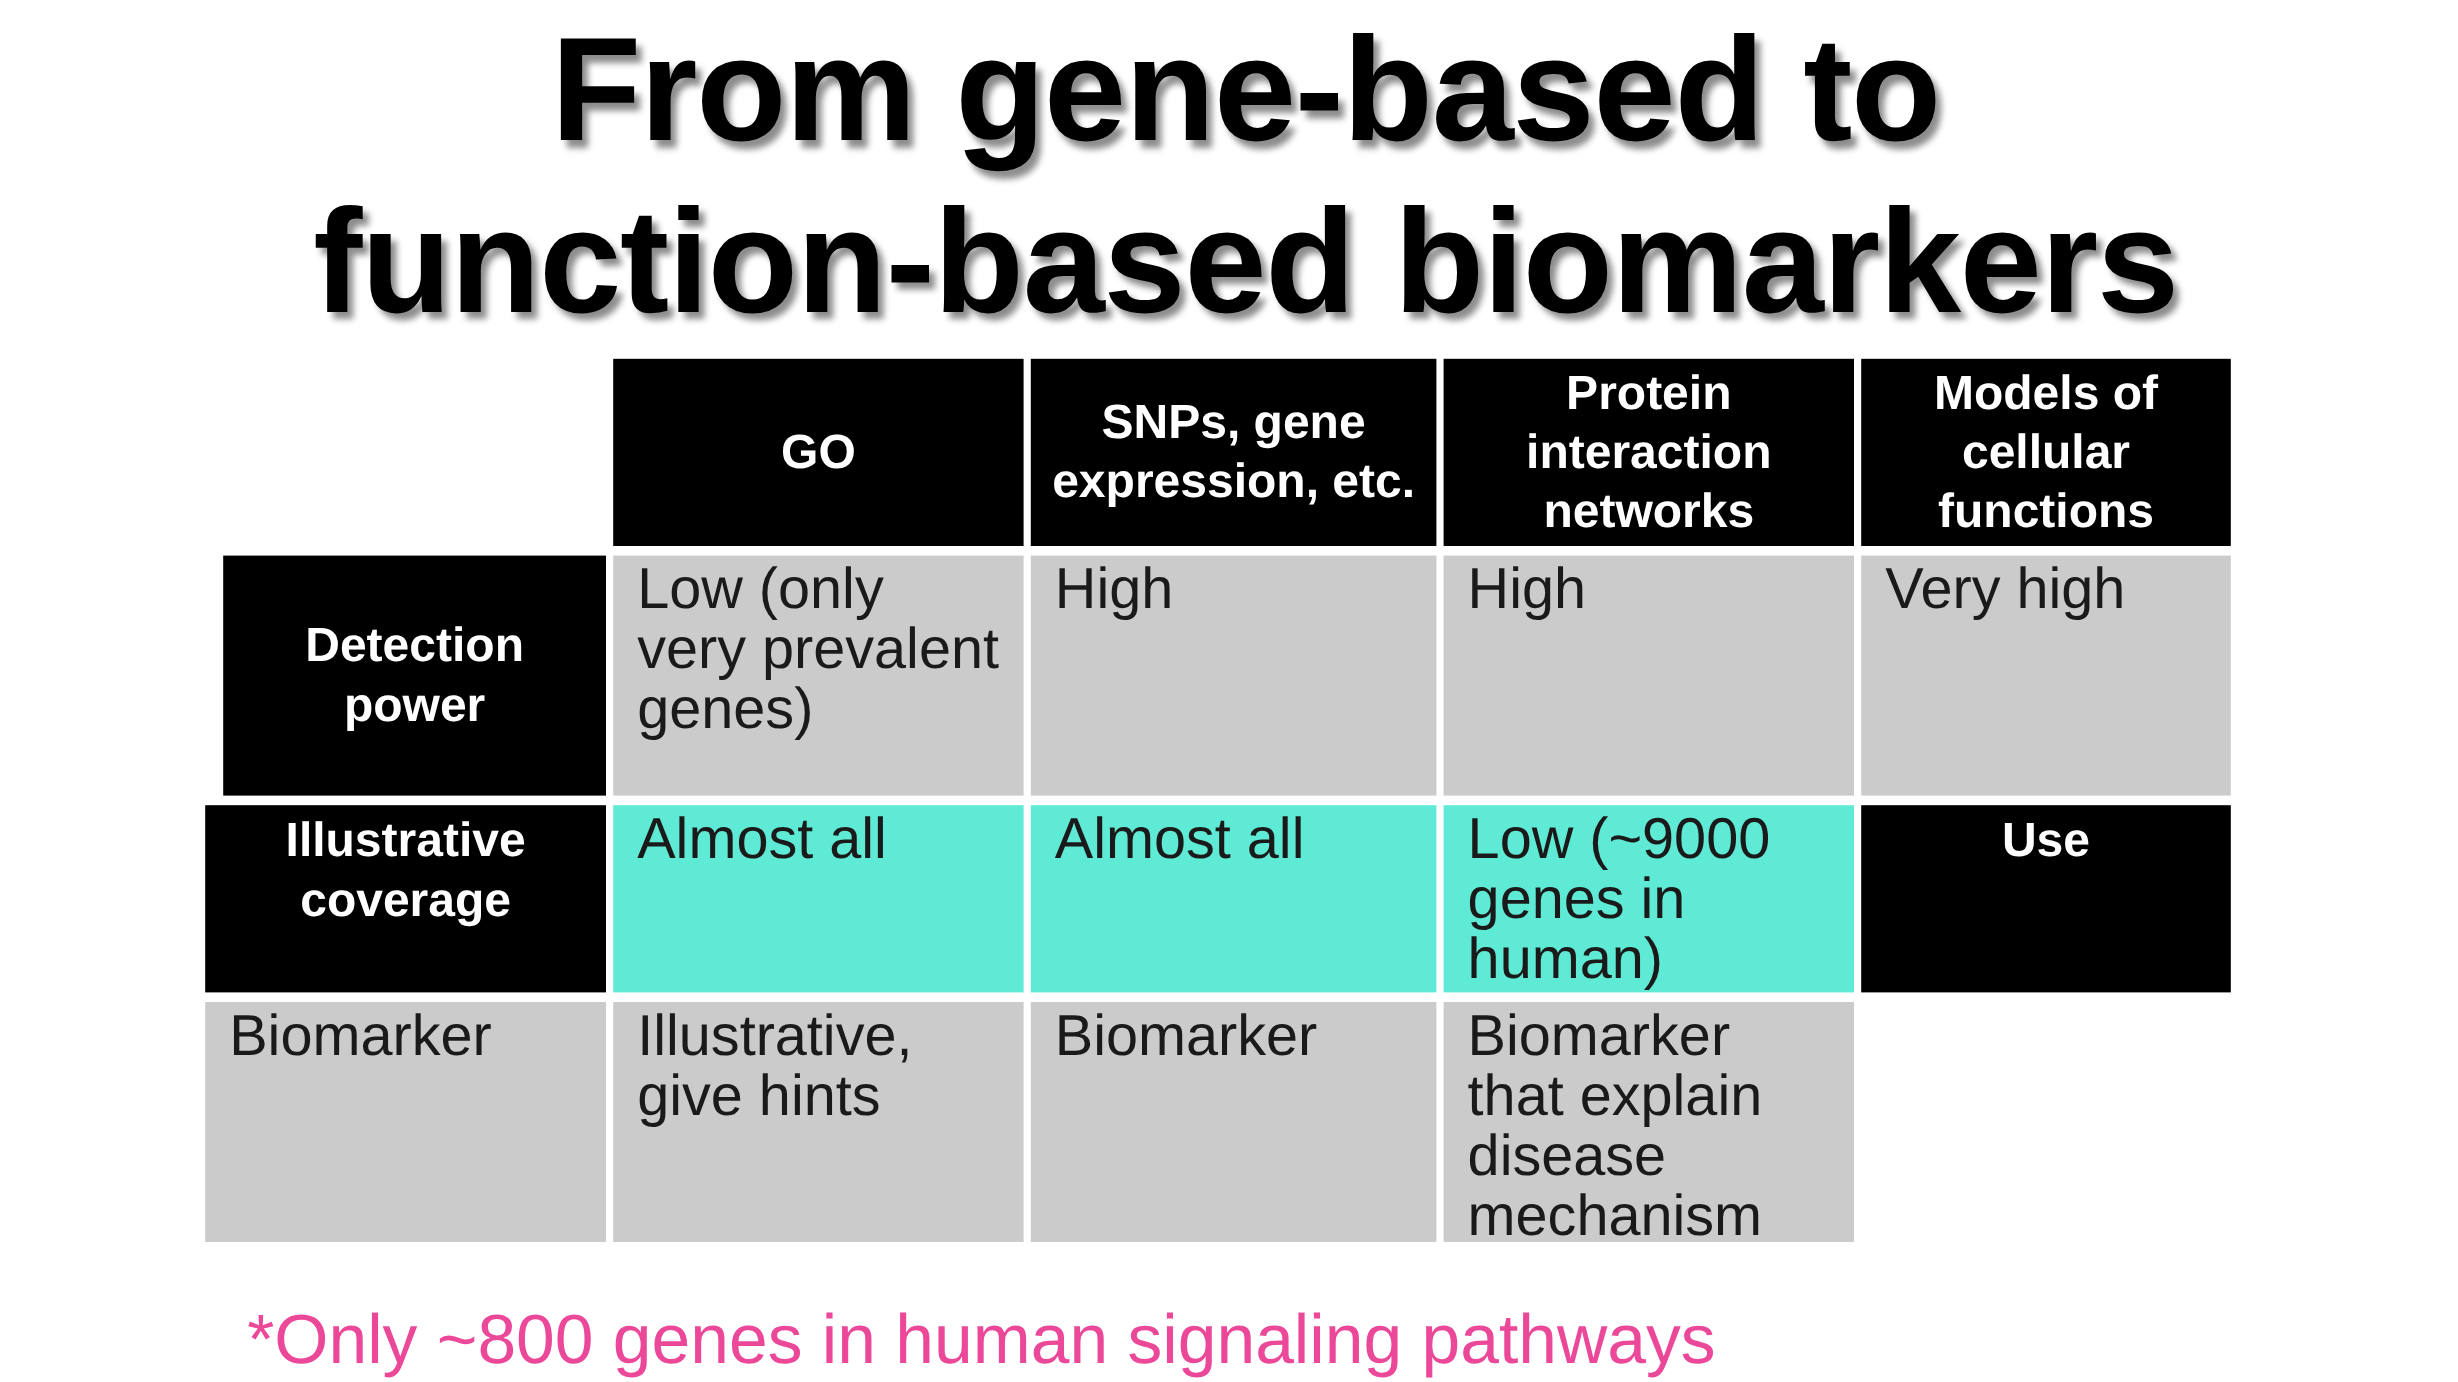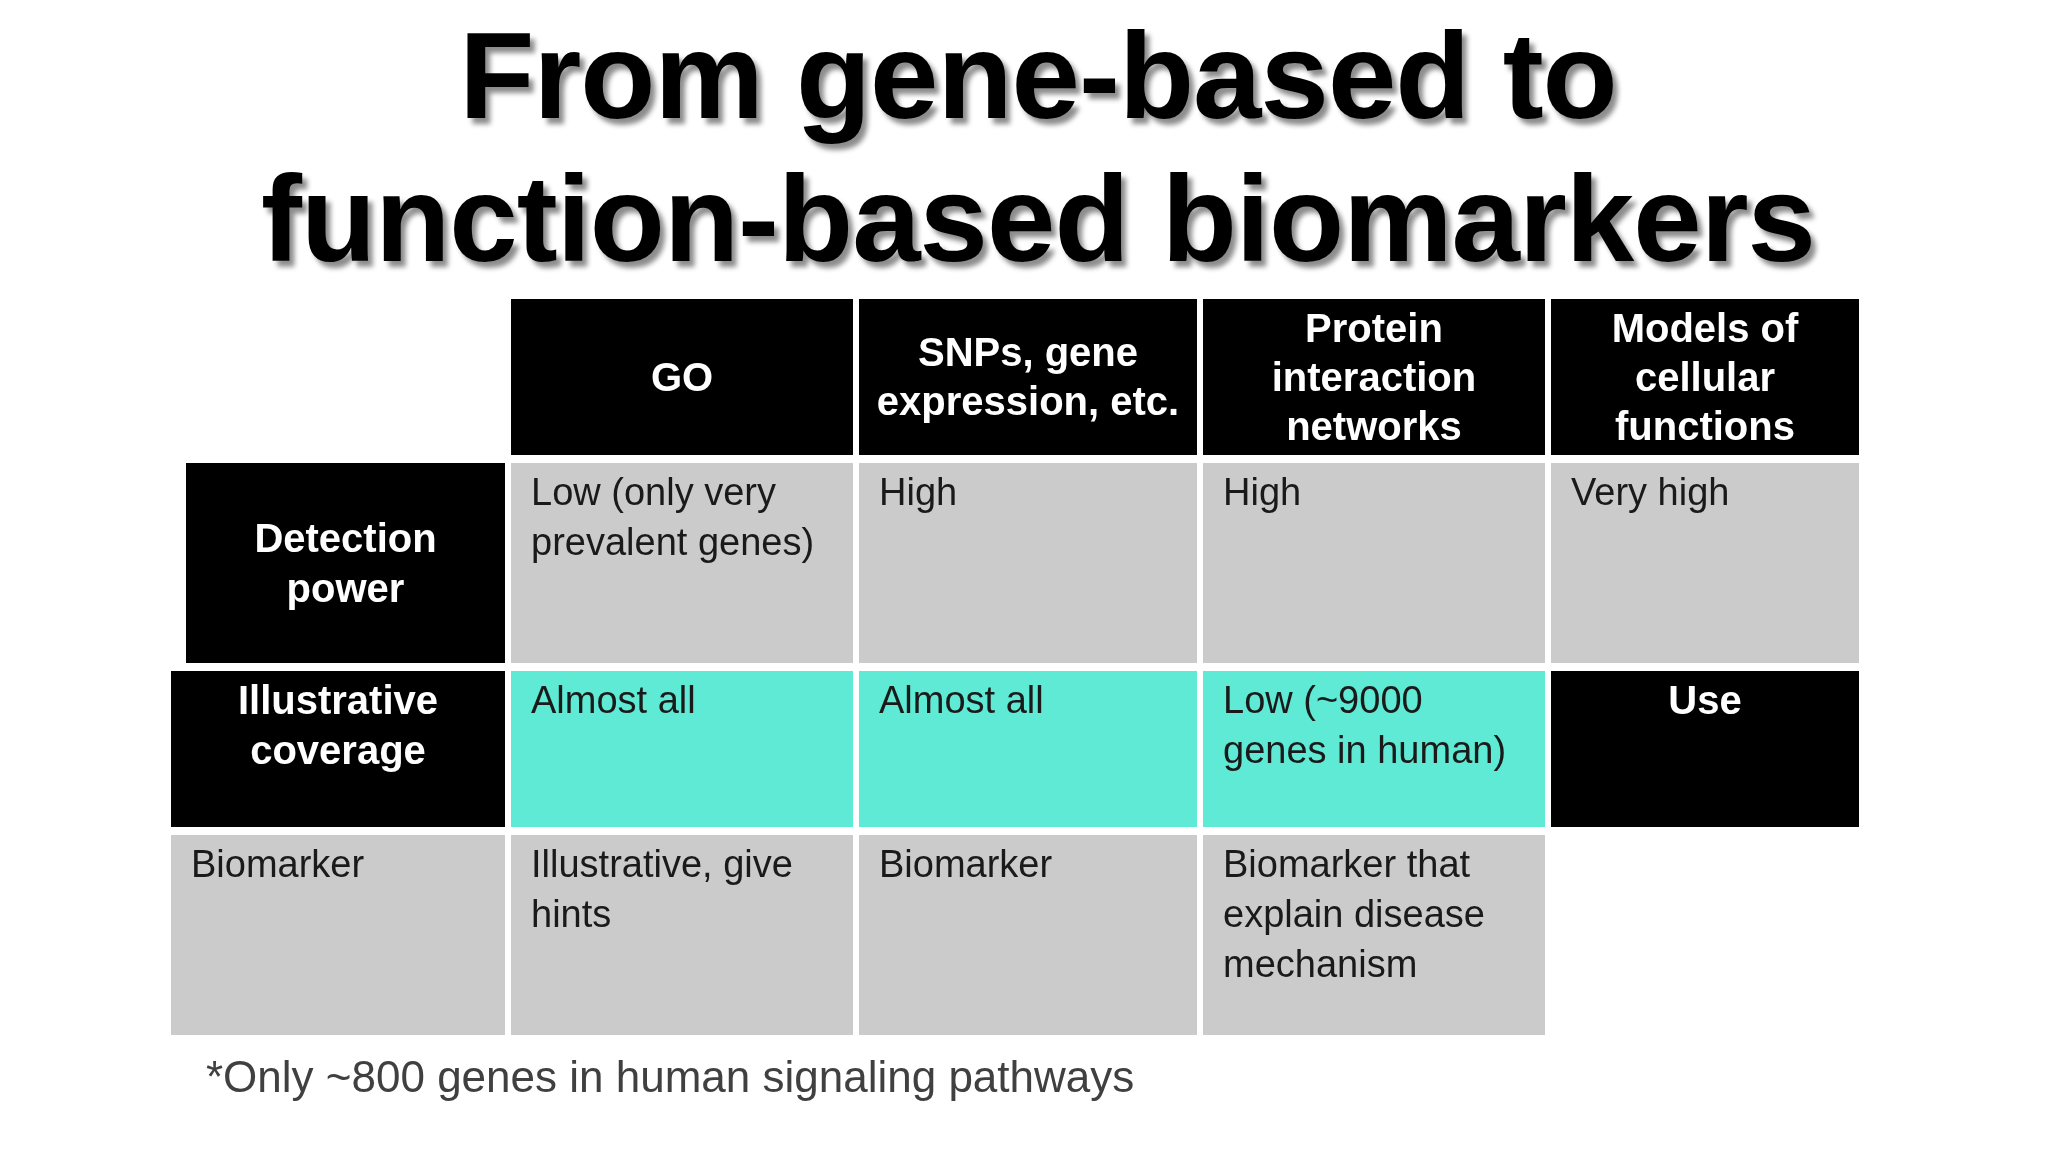--- a/index.html
+++ b/index.html
@@ -72,36 +72,36 @@
   }
   .row-header.v-center {
     display: flex;
     align-items: center;
     justify-content: center;
     padding-top: 0;
     margin-left: 15px;
   }
   .body-cell {
     color: #1a1a1a;
-    font-size: 38px;
+    font-size: 48px;
     line-height: 50px;
     text-align: left;
     padding: 4px 16px 0 20px;
   }
   .band-dark  { background: #cbcbcb; }
   .band-light { background: #5eead4; }
 
   
   .footnote {
     position: absolute;
     left: 206px;
-    top: 1050px;
-    font-size: 44px;
+    top: 1090px;
+    font-size: 58px;
     line-height: 54px;
-    color: #404040;
+    color: #ec4899;
   }
 </style>
 </head>
 <body>
 
 <div class="slide">
 
   <div class="title">
     <div>From gene-based to</div>
     <div>function-based biomarkers</div>

